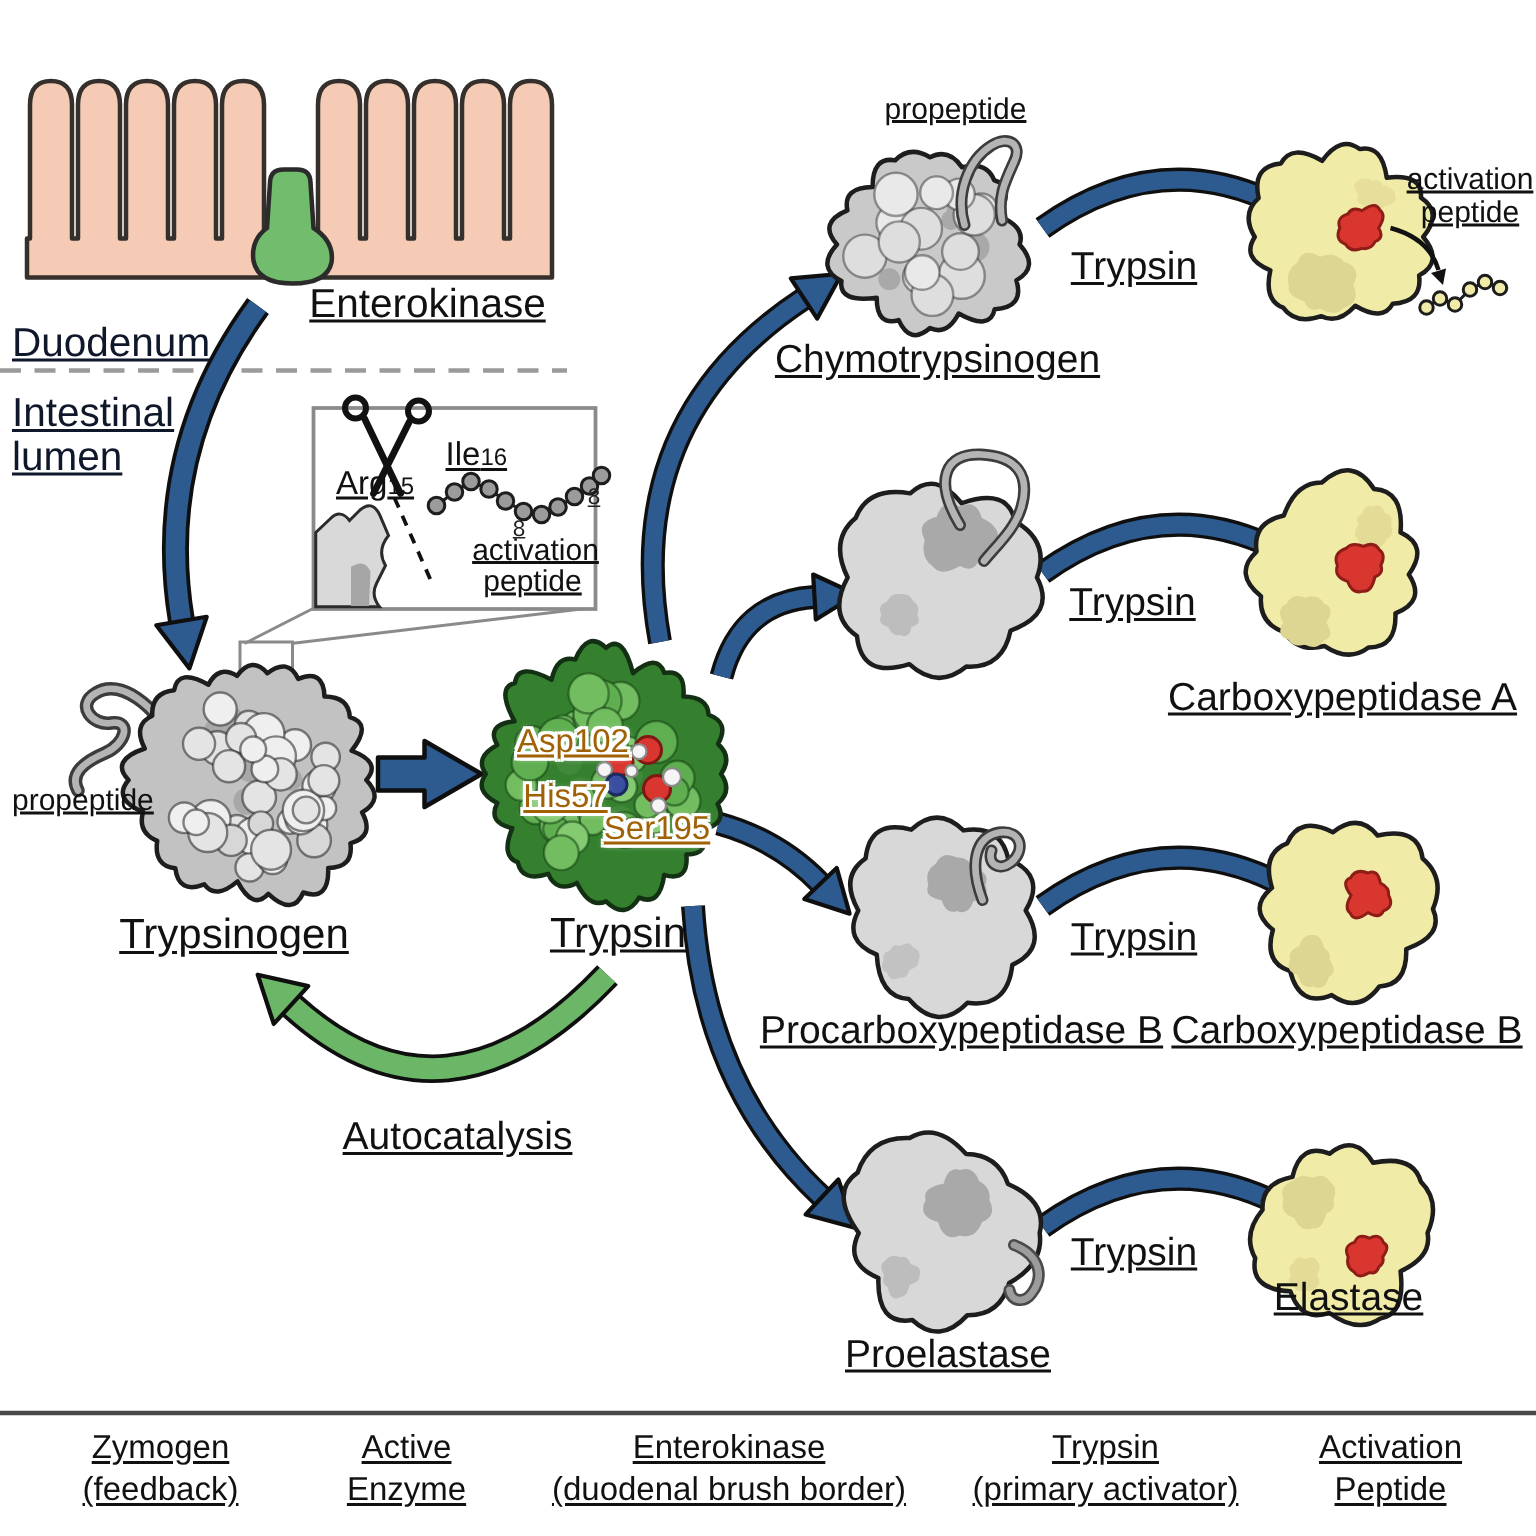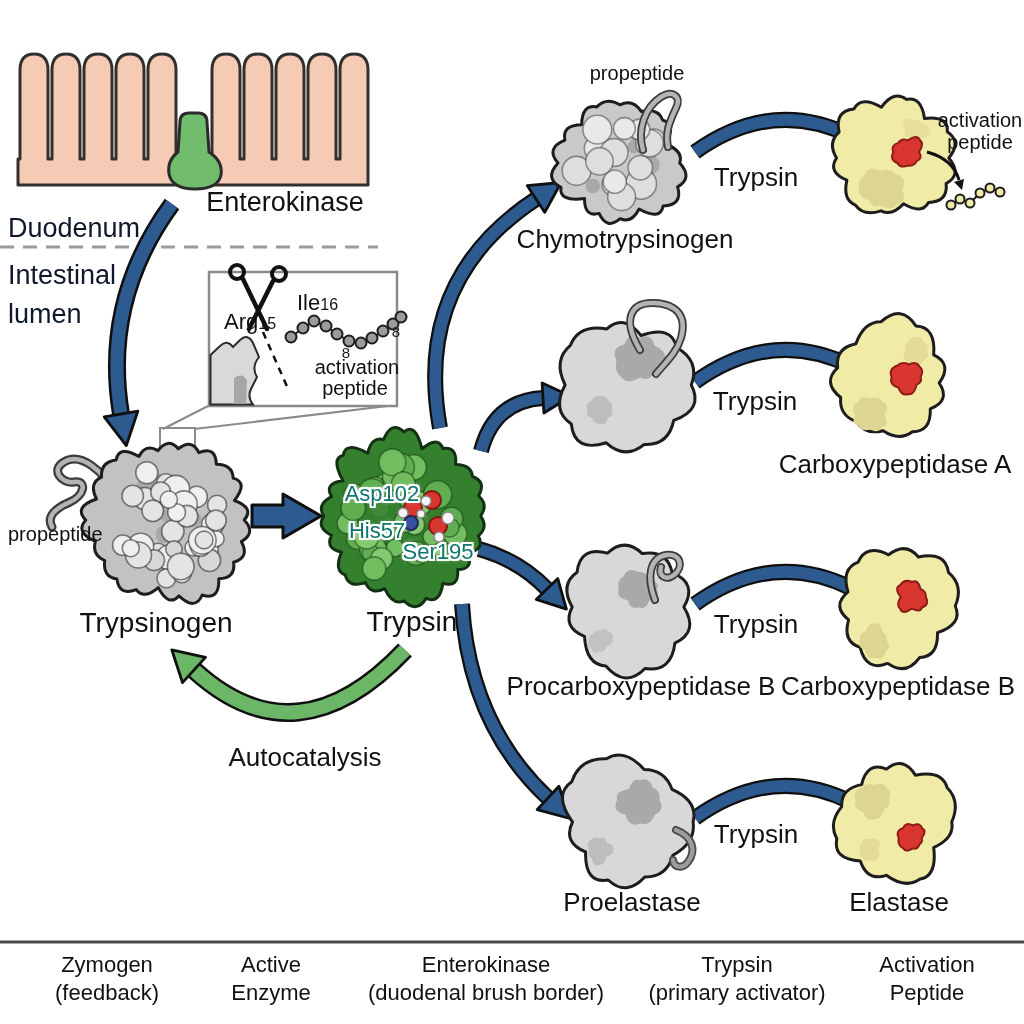--- a/index.html
+++ b/index.html
@@ -1,25 +1,25 @@
 <!DOCTYPE html>
 <html><head>
 <meta charset="utf-8">
 <style>
   html,body{margin:0;padding:0;background:#fff;}
   .stage{position:relative;width:1024px;height:1024px;background:#ffffff;overflow:hidden;
          font-family:"Liberation Sans",sans-serif;}
   .stage svg{position:absolute;left:0;top:0;}
   .labels{position:absolute;left:0;top:0;width:1024px;height:1024px;}
   .lbl{position:absolute;color:#111;white-space:nowrap;transform:translateX(-50%);
-       font-size:26px;line-height:1.05;font-family:"Liberation Sans",sans-serif;}
+       font-size:26px;line-height:1.05;font-family:"Liberation Sans",sans-serif;text-decoration:underline;}
   .left{transform:none;}
   .sm{font-size:20px;}
   .gray{color:#0f172a;font-size:27px;}
-  .halo{font-size:22px;color:#0f766e;
+  .halo{font-size:22px;color:#a16207;
         text-shadow:-2px -2px 0 #fff,2px -2px 0 #fff,-2px 2px 0 #fff,2px 2px 0 #fff,
                     0 -2px 0 #fff,0 2px 0 #fff,-2px 0 0 #fff,2px 0 0 #fff,0 0 5px #fff;}
   .tiny{font-size:15px;color:#222;}
   .legend{font-size:22px;text-align:center;transform:translateX(-50%);}
   .num{font-size:16px;}
 </style>
 </head>
 <body>
 
 <div class="stage">
@@ -321,21 +321,21 @@
   </g>
 
   <line x1="0" y1="942" x2="1024" y2="942" stroke="#4a4a4a" stroke-width="3"></line>
 </svg>
 
 <div class="labels">
 
   <div class="lbl" style="left:285px;top:188px;font-size:27px">Enterokinase</div>
   <div class="lbl left gray" style="left:8px;top:214px">Duodenum</div>
   <div class="lbl left gray" style="left:8px;top:261px">Intestinal</div>
-  <div class="lbl left gray" style="left:8px;top:300px">lumen</div>
+  <div class="lbl left gray" style="left:8px;top:290px">lumen</div>
 
   <div class="lbl left" style="left:224px;top:310px;font-size:22px"><span>Arg</span><span class="num">15</span></div>
   <div class="lbl left" style="left:297px;top:291px;font-size:22px"><span>Ile</span><span class="num">16</span></div>
   <div class="lbl sm" style="left:357px;top:357px">activation</div>
   <div class="lbl sm" style="left:355px;top:378px">peptide</div>
   <div class="lbl tiny" style="left:346px;top:345px">8</div>
   <div class="lbl tiny" style="left:396px;top:324px">8</div>
 
   <div class="lbl left sm" style="left:8px;top:524px">propeptide</div>
   <div class="lbl" style="left:156px;top:608px;font-size:28px">Trypsinogen</div>
@@ -354,21 +354,21 @@
 
   <div class="lbl" style="left:755px;top:388px">Trypsin</div>
   <div class="lbl" style="left:895px;top:451px">Carboxypeptidase A</div>
 
   <div class="lbl" style="left:641px;top:673px">Procarboxypeptidase B</div>
   <div class="lbl" style="left:756px;top:611px">Trypsin</div>
   <div class="lbl" style="left:898px;top:673px">Carboxypeptidase B</div>
 
   <div class="lbl" style="left:632px;top:889px">Proelastase</div>
   <div class="lbl" style="left:756px;top:821px">Trypsin</div>
-  <div class="lbl" style="left:899px;top:889px">Elastase</div>
+  <div class="lbl" style="left:899px;top:851px">Elastase</div>
 
   <div class="lbl legend" style="left:107px;top:953px">Zymogen</div>
   <div class="lbl legend" style="left:107px;top:981px">(feedback)</div>
   <div class="lbl legend" style="left:271px;top:953px">Active</div>
   <div class="lbl legend" style="left:271px;top:981px">Enzyme</div>
   <div class="lbl legend" style="left:486px;top:953px">Enterokinase</div>
   <div class="lbl legend" style="left:486px;top:981px">(duodenal brush border)</div>
   <div class="lbl legend" style="left:737px;top:953px">Trypsin</div>
   <div class="lbl legend" style="left:737px;top:981px">(primary activator)</div>
   <div class="lbl legend" style="left:927px;top:953px">Activation</div>

